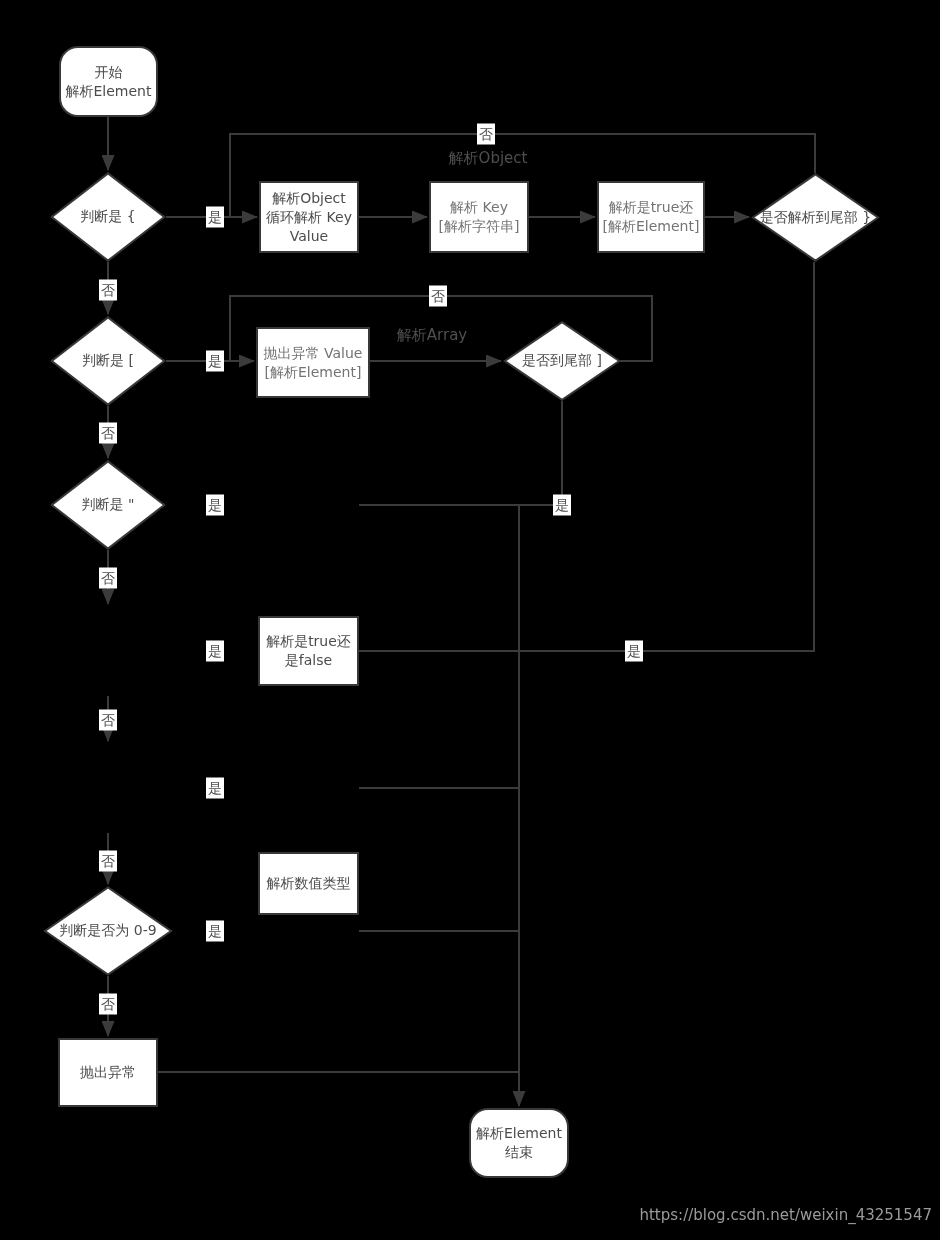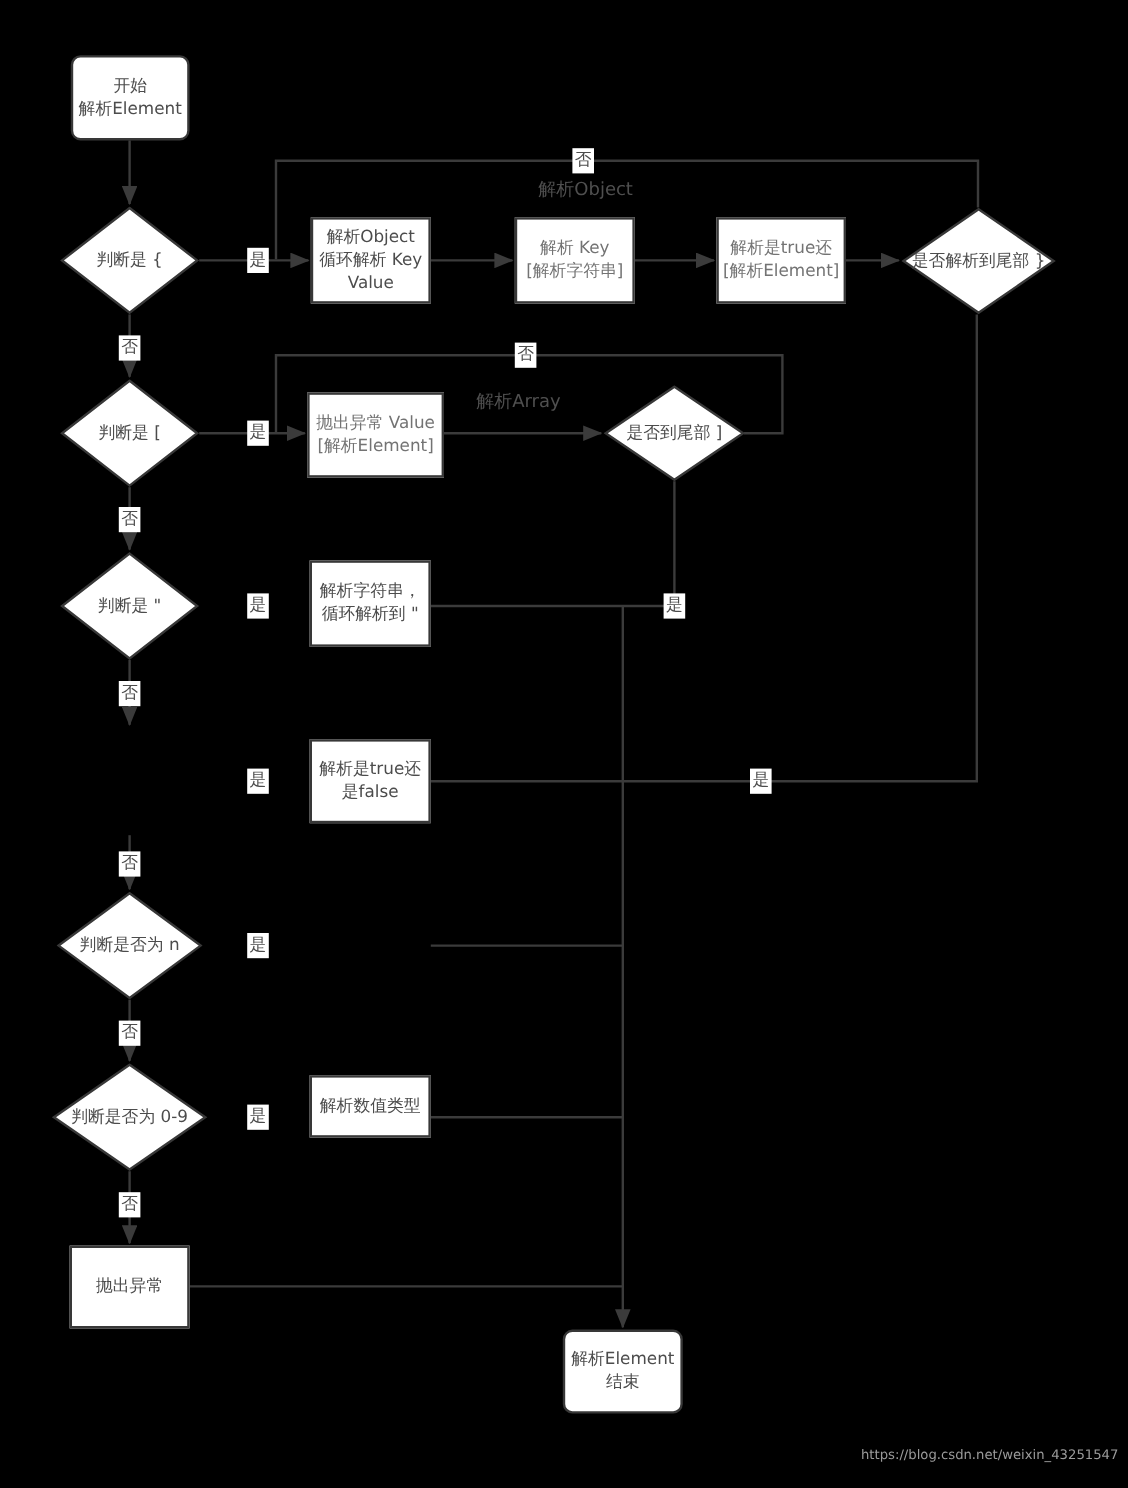--- a/index.html
+++ b/index.html
@@ -7,41 +7,41 @@
     position:relative;width:940px;height:1240px;background:#000;
     font-family:"DejaVu Sans","Liberation Sans",sans-serif;overflow:hidden;
   }
   #connectors{position:absolute;left:0;top:0;z-index:1;}
   .node{position:absolute;z-index:2;box-sizing:border-box;text-align:center;}
   .box,.rbox{
     background:#fff;border:2px solid #383838;color:#4c4c4c;
     display:flex;flex-direction:column;align-items:center;justify-content:center;
     font-size:14px;line-height:19px;text-align:center;
   }
-  .rbox{border-radius:8px;}
+  .rbox{border-radius:19px;}
   .red span{color:#737373;}
   .diamond{background:transparent;}
   .dshape{position:absolute;left:0;top:0;width:100%;height:100%;}
   .dshape polygon{fill:#fff;stroke:#383838;stroke-width:2;vector-effect:non-scaling-stroke;}
   .dlabel{
     position:absolute;left:50%;top:50%;transform:translate(-50%,-50%);
     color:#4c4c4c;font-size:14px;white-space:nowrap;
   }
   .elabel{
     position:absolute;z-index:3;transform:translate(-50%,-50%);
     background:#fff;color:#4c4c4c;font-size:14px;line-height:19px;padding:1px 2px;
     white-space:nowrap;
   }
   .glabel{
     position:absolute;z-index:3;transform:translate(-50%,-50%);
     color:#4f4f4f;font-size:15px;white-space:nowrap;
   }
   .watermark{
     position:absolute;right:8px;top:1206px;z-index:3;
-    color:#9b9b9b;font-size:11px;white-space:nowrap;
+    color:#9b9b9b;font-size:15px;white-space:nowrap;
   }
 </style>
 </head>
 <body>
 
 <div id="canvas">
 
   <svg id="connectors" width="940" height="1240">
     <defs>
       <marker id="arrow" markerUnits="userSpaceOnUse" markerWidth="16" markerHeight="13" refX="15" refY="6.5" orient="auto">
@@ -129,47 +129,37 @@
     <span class="dlabel">是否到尾部 ]</span>
   </div>
 
   <div class="node diamond" style="left:50px;top:460px;width:116px;height:90px">
     <svg class="dshape" viewBox="0 0 100 100" preserveAspectRatio="none">
         <polygon points="50,1.5 98.5,50 50,98.5 1.5,50"></polygon>
       </svg>
     <span class="dlabel">判断是 "</span>
   </div>
 
-  <div class="node box" style="left:258px;top:467px;width:101px;height:72px">
-    <span>解析字符串，</span>
-    <span>循环解析到 "</span>
-  </div>
 
 
   <div class="node box" style="left:258px;top:616px;width:101px;height:70px">
     <span>解析是true还</span>
     <span>是false</span>
   </div>
 
-  <div class="node diamond" style="left:47px;top:743px;width:122px;height:90px">
-    <svg class="dshape" viewBox="0 0 100 100" preserveAspectRatio="none">
-        <polygon points="50,1.5 98.5,50 50,98.5 1.5,50"></polygon>
-      </svg>
-    <span class="dlabel">判断是否为 n</span>
-  </div>
 
 
   <div class="node diamond" style="left:43px;top:886px;width:130px;height:90px">
     <svg class="dshape" viewBox="0 0 100 100" preserveAspectRatio="none">
         <polygon points="50,1.5 98.5,50 50,98.5 1.5,50"></polygon>
       </svg>
     <span class="dlabel">判断是否为 0-9</span>
   </div>
 
-  <div class="node box" style="left:258px;top:896px;width:101px;height:52px">
+  <div class="node box" style="left:258px;top:852px;width:101px;height:63px">
     <span>解析数值类型</span>
   </div>
 
   <div class="node box" style="left:58px;top:1038px;width:100px;height:69px">
     <span>抛出异常</span>
   </div>
 
   <div class="node rbox" style="left:469px;top:1108px;width:100px;height:70px">
     <span>解析Element</span>
     <span>结束</span>

